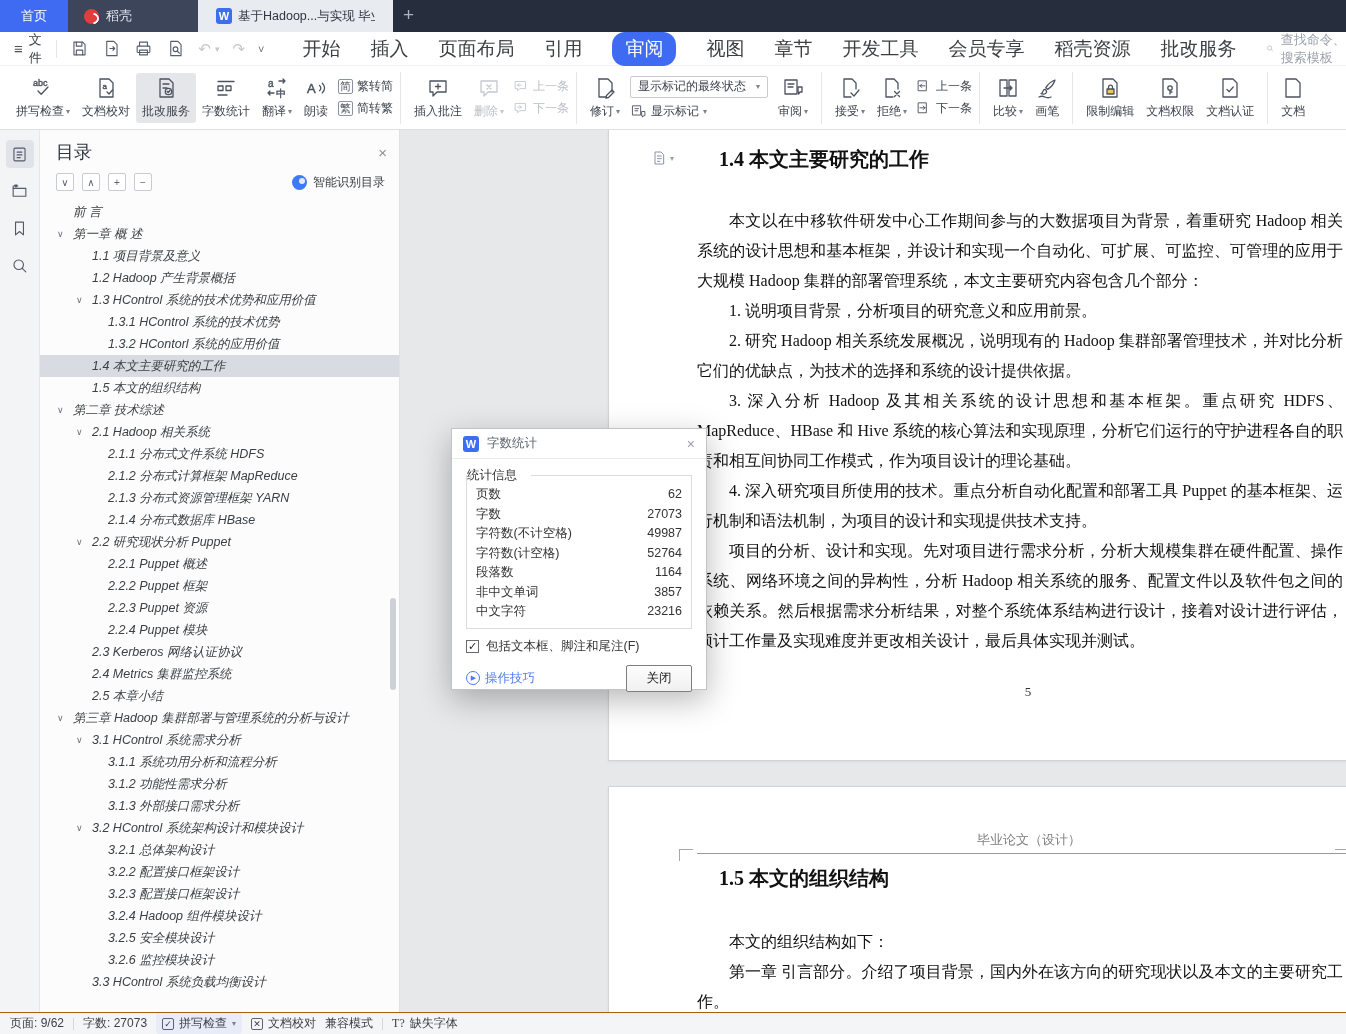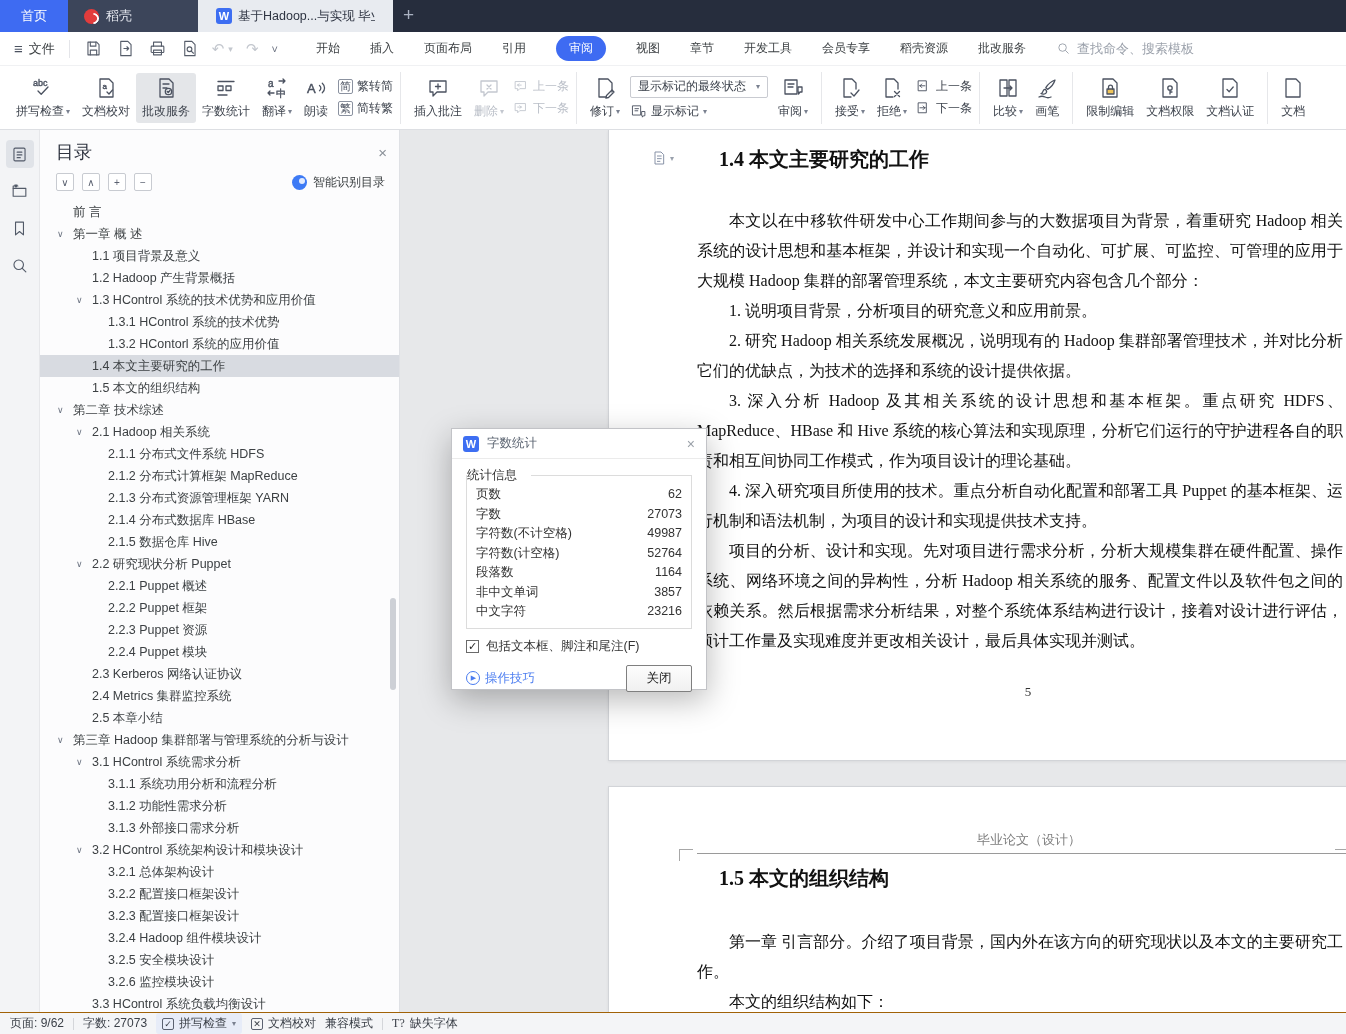--- a/index.html
+++ b/index.html
@@ -21,21 +21,21 @@
   
   #menubar { position:absolute; left:0; top:32px; width:1346px; height:34px; background:#fff; display:flex; align-items:center; border-bottom:1px solid #f0f1f3; }
   .mb-file { display:flex; align-items:center; gap:6px; padding:0 10px 0 14px; font-size:13px; color:#3c4043; }
   .mb-file .hamb { font-size:15px; color:#4b5260; }
   .mb-sep { width:1px; height:18px; background:#e4e5e9; margin:0 4px; }
   .qicons { display:flex; align-items:center; gap:13px; padding:0 10px; color:#565d6a; }
   .qicons svg { width:19px; height:19px; stroke:currentColor; fill:none; stroke-width:1.4; stroke-linecap:round; stroke-linejoin:round; }
   .qtxt { font-size:15px; color:#c3c7ce; }
   .qtxt.dd { font-size:9px; margin-left:-9px; }
   .qmore { font-size:11px; color:#6a7180; }
-  #menu-items { display:flex; align-items:center; gap:30px; margin-left:28px; font-size:12px; color:#3c4043;justify-content:flex-end; }
+  #menu-items { display:flex; align-items:center; gap:30px; margin-left:28px; font-size:19px; color:#3c4043;justify-content:flex-end; }
   .menu-item { cursor:default; white-space:nowrap; }
   .menu-item.active { background:#3e6bf2; color:#fff; border-radius:13px; padding:4px 13px; }
   .mb-search { display:flex; align-items:center; gap:6px; margin-left:30px; color:#9ba1ab; font-size:13px; }
   .mb-search svg { width:15px; height:15px; stroke:#9ba1ab; fill:none; stroke-width:1.5; }
 
   
   #toolbar { position:absolute; left:0; top:66px; width:1346px; height:64px; background:#fff; border-bottom:1px solid #dddfe3; display:flex; align-items:center; padding-left:6px; overflow:hidden; }
   .tgroup { display:flex; align-items:center; height:60px; padding:0 4px; }
   .tdiv { width:1px; height:52px; background:#e6e7ea; margin:0 3px; flex:0 0 auto; }
   .bigbtn { display:flex; flex-direction:column; align-items:center; justify-content:center; gap:3px; padding:3px 6px; border-radius:3px; color:#3d434d; font-size:12px; white-space:nowrap; }
@@ -70,21 +70,21 @@
   .toc-title { font-size:18px; color:#2f3440; }
   .toc-close { margin-left:auto; color:#8a9098; font-size:15px; }
   .toc-ctrls { display:flex; align-items:center; padding:7px 14px 6px 16px; }
   .cbtn { width:18px; height:18px; border:1px solid #c8cbd1; border-radius:2px; display:flex; align-items:center; justify-content:center; font-size:10px; color:#5a6170; margin-right:8px; background:#fff; }
   .smart { margin-left:auto; display:flex; align-items:center; gap:6px; font-size:12px; color:#3c4043; }
   .smart-ic { width:15px; height:15px; border-radius:50%; background:#3d7af5; position:relative; }
   .smart-ic::after { content:""; position:absolute; right:2px; top:3px; width:6px; height:6px; border-radius:50%; background:#fff; opacity:.85; }
   #toc-list { margin-top:4px; font-size:12.5px; color:#3c4043; }
   .toc-item { position:relative; height:22px; line-height:22px; white-space:nowrap; cursor:default; }
   .toc-item.sel { background:#d8dbe1; }
-  .toc-item .tlabel { display:inline-block; }
+  .toc-item .tlabel { display:inline-block;font-style:italic; }
   .lvl0 .tlabel { padding-left:33px; }
   .lvl1 .tlabel { padding-left:52px; }
   .lvl2 .tlabel { padding-left:68px; }
   .tchev { position:absolute; top:0; font-size:9px; color:#6a7280; }
   .lvl0 > .tchev { left:17px; }
   .lvl1 > .tchev { left:36px; }
   .toc-scroll { position:absolute; right:3px; top:468px; width:6px; height:92px; background:#cdd0d6; border-radius:3px; }
 
   
   #content { flex:1; position:relative; background:#e7e8ea; overflow:hidden; }
@@ -514,21 +514,20 @@
         <div class="toc-item lvl2"><span class="tlabel">1.3.1 HControl 系统的技术优势</span></div>
         <div class="toc-item lvl2"><span class="tlabel">1.3.2 HContorl 系统的应用价值</span></div>
         <div class="toc-item lvl1 sel"><span class="tlabel">1.4 本文主要研究的工作</span></div>
         <div class="toc-item lvl1"><span class="tlabel">1.5 本文的组织结构</span></div>
         <div class="toc-item lvl0"><span class="tchev">∨</span><span class="tlabel">第二章 技术综述</span></div>
         <div class="toc-item lvl1"><span class="tchev">∨</span><span class="tlabel">2.1 Hadoop 相关系统</span></div>
         <div class="toc-item lvl2"><span class="tlabel">2.1.1 分布式文件系统 HDFS</span></div>
         <div class="toc-item lvl2"><span class="tlabel">2.1.2 分布式计算框架 MapReduce</span></div>
         <div class="toc-item lvl2"><span class="tlabel">2.1.3 分布式资源管理框架 YARN</span></div>
         <div class="toc-item lvl2"><span class="tlabel">2.1.4 分布式数据库 HBase</span></div>
-        <div class="toc-item lvl2"><span class="tlabel">2.1.5 数据仓库 Hive</span></div>
         <div class="toc-item lvl1"><span class="tchev">∨</span><span class="tlabel">2.2 研究现状分析 Puppet</span></div>
         <div class="toc-item lvl2"><span class="tlabel">2.2.1 Puppet  概述</span></div>
         <div class="toc-item lvl2"><span class="tlabel">2.2.2 Puppet  框架</span></div>
         <div class="toc-item lvl2"><span class="tlabel">2.2.3 Puppet  资源</span></div>
         <div class="toc-item lvl2"><span class="tlabel">2.2.4 Puppet  模块</span></div>
         <div class="toc-item lvl1"><span class="tlabel">2.3 Kerberos 网络认证协议</span></div>
         <div class="toc-item lvl1"><span class="tlabel">2.4 Metrics 集群监控系统</span></div>
         <div class="toc-item lvl1"><span class="tlabel">2.5 本章小结</span></div>
         <div class="toc-item lvl0"><span class="tchev">∨</span><span class="tlabel">第三章 Hadoop 集群部署与管理系统的分析与设计</span></div>
         <div class="toc-item lvl1"><span class="tchev">∨</span><span class="tlabel">3.1 HControl 系统需求分析</span></div>
@@ -566,22 +565,22 @@
           <p>项目的分析、设计和实现。先对项目进行需求分析，分析大规模集群在硬件配置、操作系统、网络环境之间的异构性，分析 Hadoop 相关系统的服务、配置文件以及软件包之间的依赖关系。然后根据需求分析结果，对整个系统体系结构进行设计，接着对设计进行评估，预计工作量及实现难度并更改相关设计，最后具体实现并测试。</p>
         </div>
       <div class="pagenum serif">5</div>
     </div>
     <div class="page" id="page2">
       <div class="p2-header serif">毕业论文（设计）</div>
       <div class="corner-l"></div>
       <div class="corner-r"></div>
       <div class="doc-heading2 serif">1.5  本文的组织结构</div>
       <div class="doc-body2 serif" id="p2-paras">
+          <p>本文的组织结构如下：</p>
           <p>第一章 引言部分。介绍了项目背景，国内外在该方向的研究现状以及本文的主要研究工作。</p>
-          <p>本文的组织结构如下：</p>
         </div>
     </div>
   </div>
 </div>
 
 <div id="wc-dialog">
   <div class="wc-titlebar">
     <span class="wbadge">W</span>
     <span class="wc-title">字数统计</span>
     <span class="wc-close">×</span>

